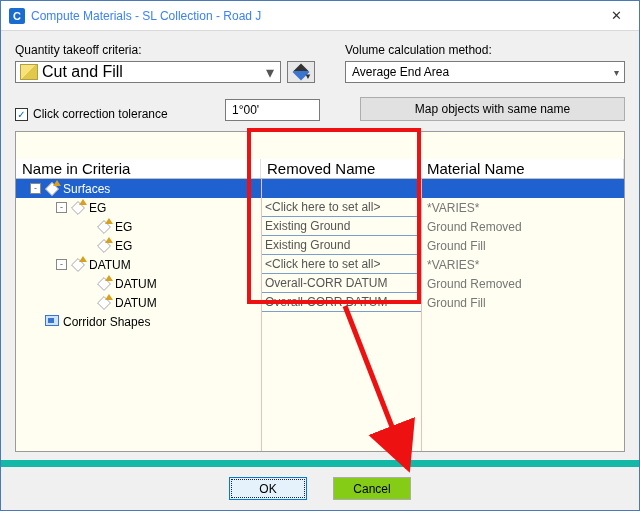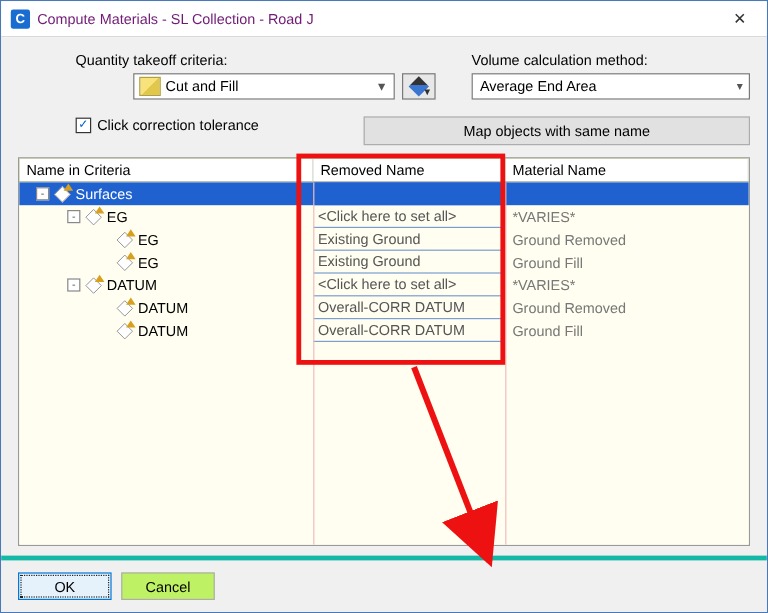--- a/index.html
+++ b/index.html
@@ -35,47 +35,47 @@
     width: 16px; height: 16px;
     background: #1a6dd0;
     color: #fff;
     font-weight: bold;
     font-size: 11px;
     display: inline-flex;
     align-items: center; justify-content: center;
     border-radius: 2px;
     margin-right: 6px;
   }
-  .title { flex: 1; color: #701a75; font-size: 12px; }
+  .title { flex: 1; color: #3b82f6; font-size: 12px; }
   .winbtns { display: flex; height: 100%; }
   .winbtn {
     width: 45px; height: 28px;
     display: flex; align-items: center; justify-content: center;
     font-size: 13px; color: #333;
   }
 
   .content {
     flex: 1;
     padding: 12px 14px 8px 14px;
     display: flex;
     flex-direction: column;
     gap: 6px;
     background: #f0f0f0;
   }
 
-  .row { display: flex; align-items: flex-start; gap: 10px; margin-left: 48px; }
+  .row { display: flex; align-items: flex-end; gap: 10px; }
   .col { display: flex; flex-direction: column; gap: 4px; flex: 1; }
 
   label.fieldlabel { font-size: 12px; color: #000; }
 
   .combo {
     display: flex; align-items: center;
     background: #fff; border: 1px solid #7a7a7a;
     height: 22px; padding: 0 2px 0 4px;
-    font-size: 12px;
+    font-size: 16px;
   }
   .combo .cicon {
     width: 18px; height: 16px; margin-right: 4px;
     background: linear-gradient(135deg,#f7e27b 50%,#e2c84a 50%);
     border: 1px solid #b0a040;
   }
   .combo .ctext { flex: 1; }
   .combo .carrow {
     width: 16px; text-align: center; color: #555;
   }
@@ -135,24 +135,25 @@
     flex: 1;
     border: 1px solid #9a9a9a;
     background: #fffef0;
     display: flex; flex-direction: column;
     margin-top: 4px;
     position: relative;
     overflow: hidden;
   }
   .gridhead {
     display: flex;
-    background: #4d7c0f;
+    background: #701a75;
     border-bottom: 1px solid #c0c0c0;
-    font-size: 12px;
+    font-size: 15px;
     height: 20px;
+    margin-top: 27px;
   }
   .gh {
     padding: 2px 6px;
     border-right: 1px solid #e0e0e0;
     display: flex; align-items: center;
     background: #fff;
   }
   .gh1 { width: 245px; }
   .gh2 { width: 160px; }
   .gh3 { flex: 1; }
@@ -209,28 +210,28 @@
     display:inline-block;
     background: linear-gradient(#cfe3fb,#cfe3fb);
     position:relative;
   }
   .shapesicon::after{
     content:""; position:absolute; left:2px; top:2px;
     width:6px; height:5px; background:#3a76d0;
   }
 
   .buttonbar {
-    display:flex; justify-content:flex-start; gap:8px;
+    display:flex; justify-content:center; gap:26px;
     padding: 10px 14px;
     background:#f0f0f0;
-    border-top: 4px solid #14b8a6;
+    border-top: 7px solid #14b8a6;
   }
   .btn {
     width: 78px; height: 23px;
-    border:1px solid #adadad; background:#bef264;
+    border:1px solid #adadad; background:#84cc16;
     display:flex; align-items:center; justify-content:center;
     font-size:12px;
   }
   .btn.focus { border:1px solid #0078d7; outline:1px dotted #222; outline-offset:-3px; background:#e5f1fb;}
 
   .redbox {
     position:absolute;
     border: 4px solid #e11;
     left: 247px; top: 128px;
     width: 174px; height: 176px;
@@ -275,20 +276,23 @@
           <span>Average End Area</span>
         </div>
       </div>
     </div>
 
     <div class="row" style="margin-top:8px;">
       <div class="checkbox" style="flex:0 0 200px;">
         <span class="box">✓</span>
         <span>Click correction tolerance</span>
       </div>
+      <div class="textinput" style="width:95px;">
+        <span>1°00'</span>
+      </div>
       <div style="flex:0 0 20px;"></div>
       <div class="mapbtn">
         <span>Map objects with same name</span>
       </div>
     </div>
 
     <div class="grid">
       <div class="gridhead">
         <div class="gh gh1">Name in Criteria</div>
         <div class="gh gh2">Removed Name</div>
@@ -354,20 +358,25 @@
           <div class="gr">
             <div class="gc c1" style="padding-left: 66px;">
               <span style="display:inline-block;width:15px;"></span>
               <span class="treeicon"><span class="surf"></span><span class="tri"></span></span>
               <span>DATUM</span>
             </div>
             <div class="gc c2">Overall-CORR DATUM</div>
             <div class="gc c3">Ground Fill</div>
           </div>
           <div class="gr">
+            <div class="gc c1" style="padding-left: 14px;">
+              <span style="display:inline-block;width:15px;"></span>
+              <span class="treeicon"><span class="shapesicon"></span></span>
+              <span>Corridor Shapes</span>
+            </div>
             <div class="gc c2" style="border-bottom: none;"></div>
             <div class="gc c3"></div>
           </div>
         </div>
     </div>
 
   </div>
 
   <div class="buttonbar">
     <div class="btn focus">

